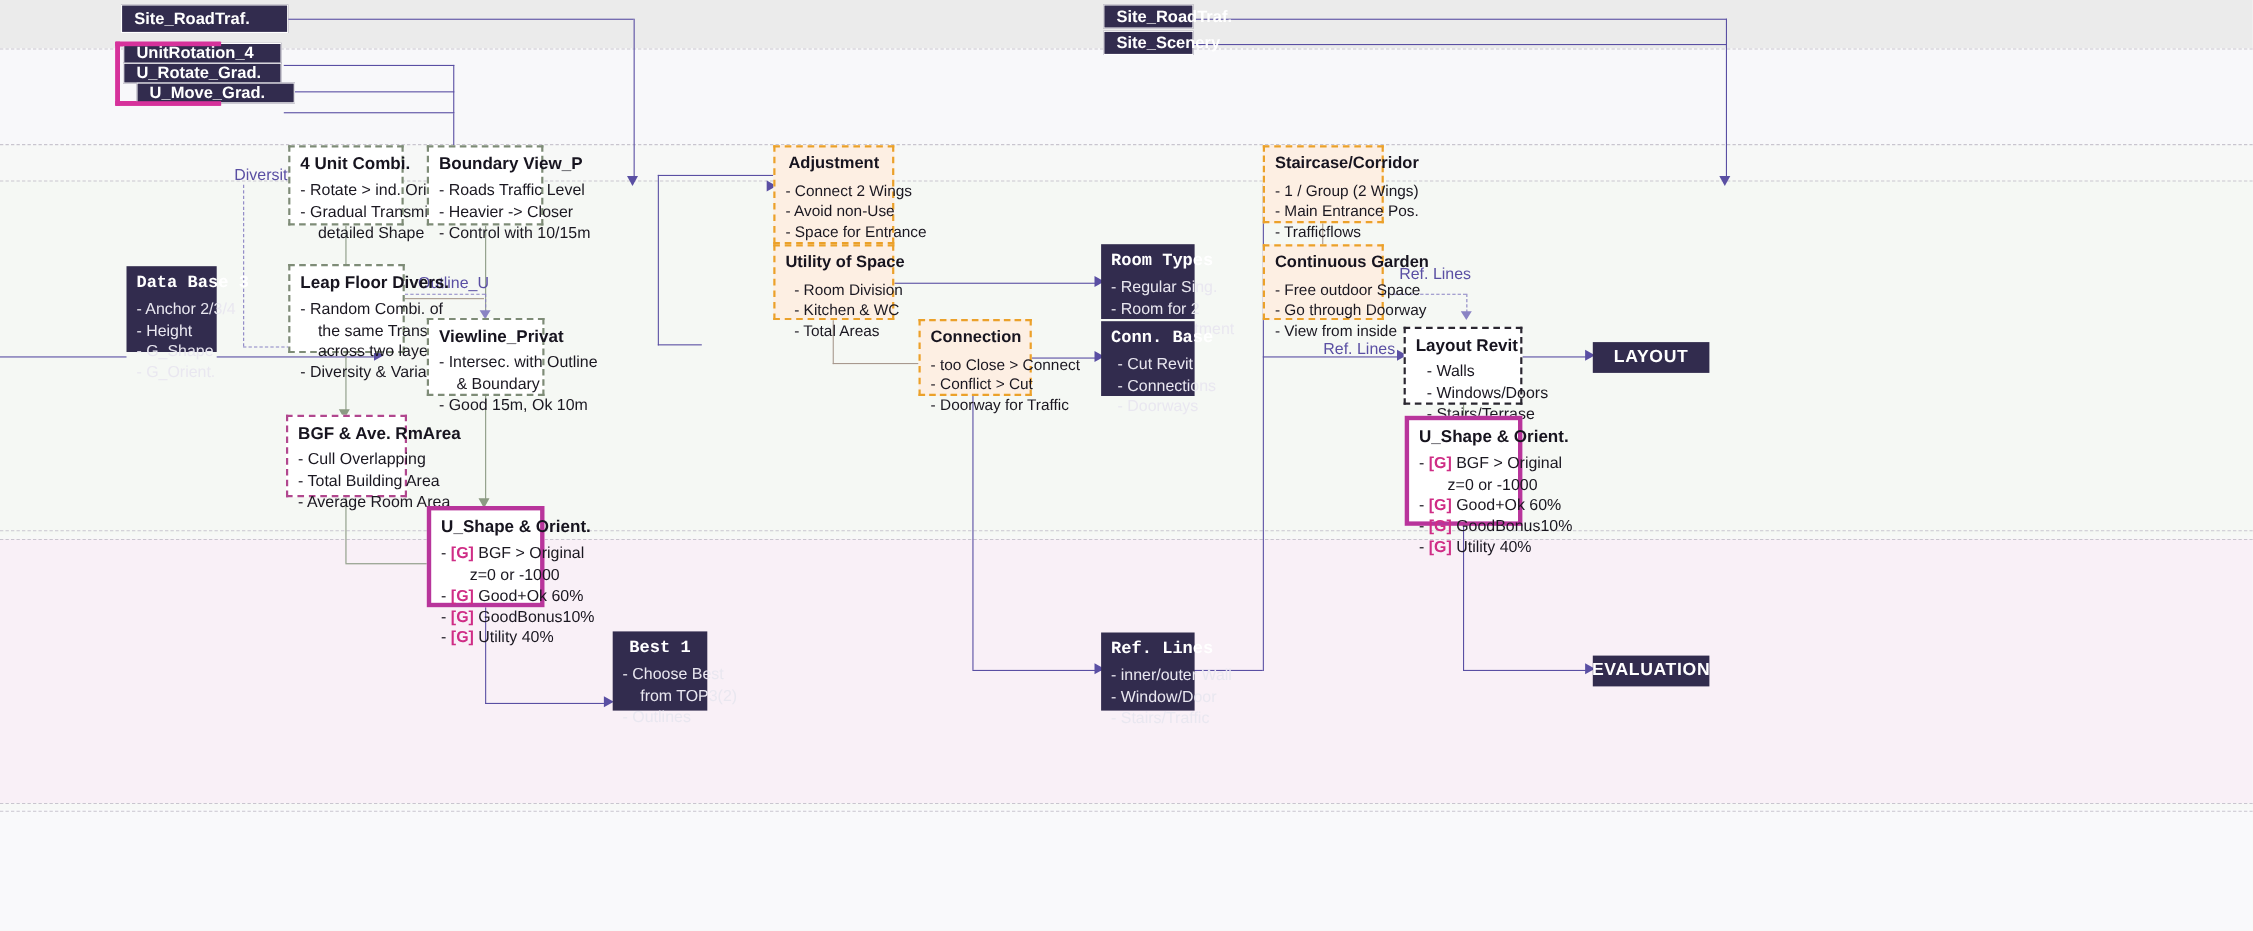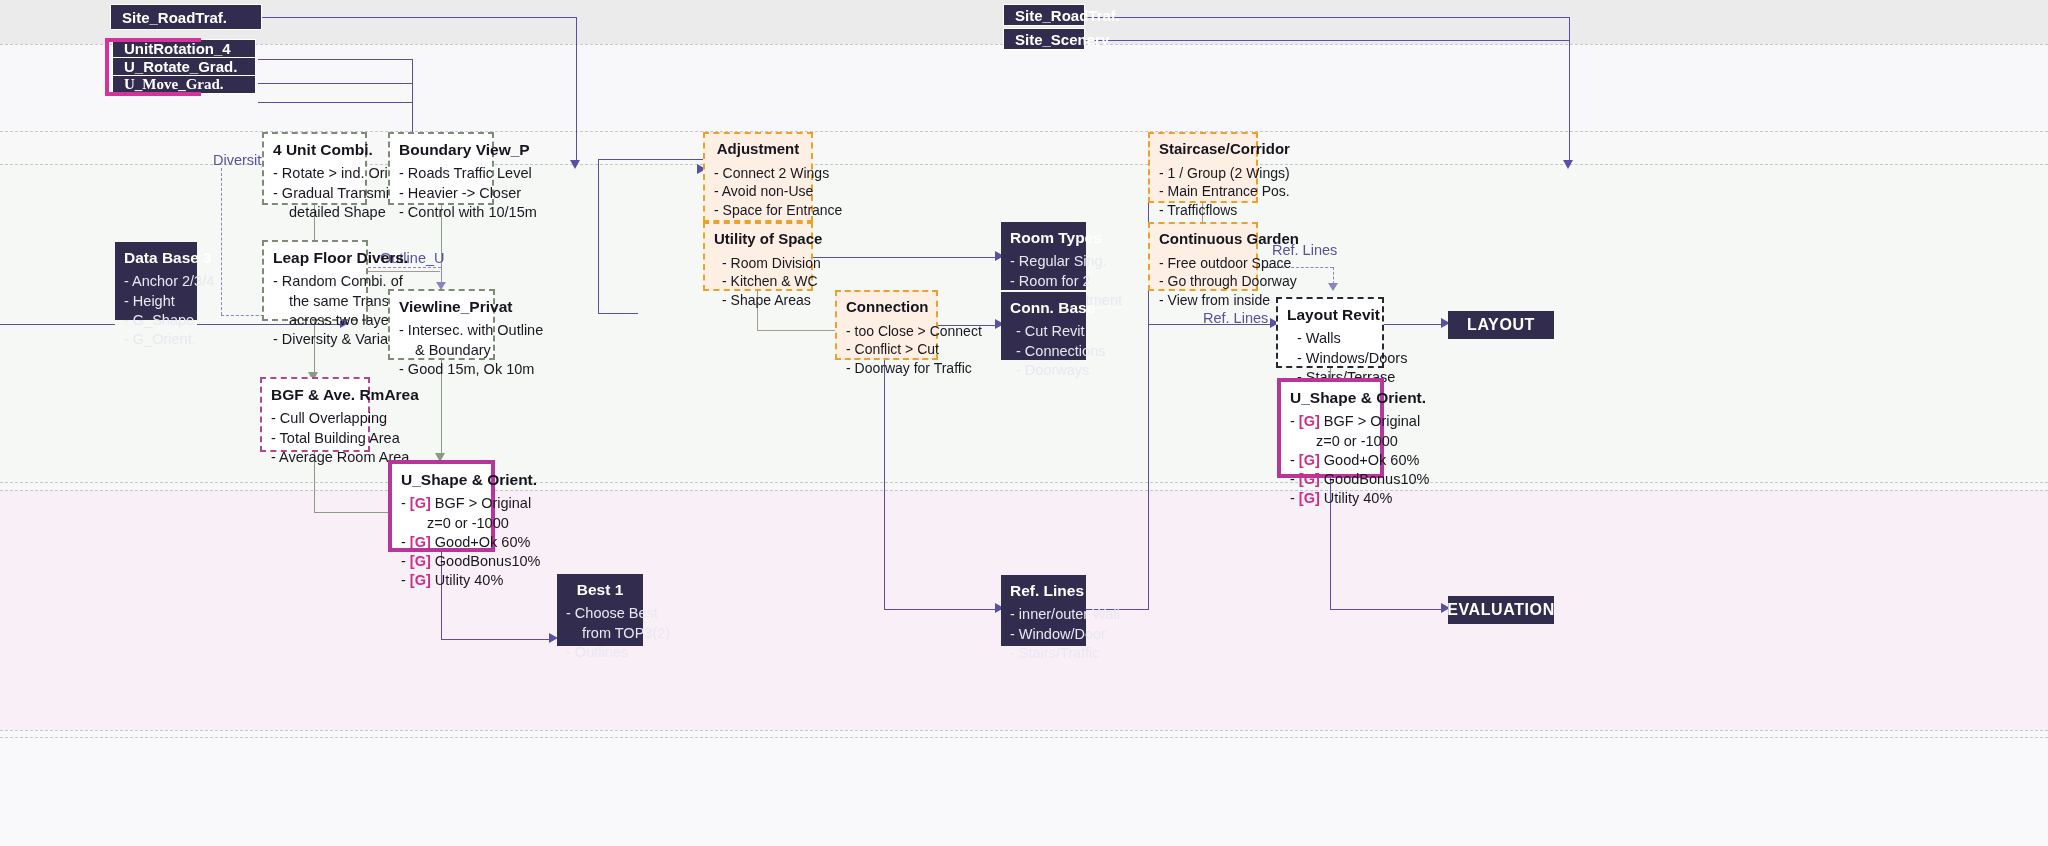--- a/index.html
+++ b/index.html
@@ -46,21 +46,21 @@
   
   .n-orange { border:2.5px dashed #eba12a; background:#fdefe3; }
   .n-orange .t { font-size:15px; }
   .n-orange li { font-size:14px; }
   
   .n-magenta-d { border:2px dashed #b1478e; background:#ffffff; }
   
   .n-magenta-s { border:4px solid #b8359b; background:#ffffff; }
   
   .n-dark { background:#322c4e; border:none; }
-  .n-dark .t { color:#ffffff; }
+  .n-dark .t { color:#ffffff;font-family:Liberation Mono, monospace; }
   .n-dark li { color:#e9e7f0; font-size:14.5px; }
   
   .n-black { border:2px dashed #2a2730; background:#ffffff; }
 
   
   .chip {
     position:absolute; background:#322c4e; color:#fff;
     font-size:15px; font-weight:bold;
     display:flex; align-items:center;
     padding:0 11px; white-space:nowrap;
@@ -216,21 +216,21 @@
 <div class="arrow ar-r" style="left:1441px; top:603px;"></div>
 
 <div class="chip" id="c0" style="left:110px; top:4px;  width:152px; height:26px;">Site_RoadTraf.</div>
 
 <div class="chip-frame" style="left:105px; top:38px; width:95px; height:58px;"></div>
 <div class="chip-frame" style="left:105px; top:38px; width:95px; height:58px; border:none;"></div>
 <div class="chip-frame" style="left:105px; top:38px; width:96px; height:58px; border:4px solid #d6329b; border-right:none;"></div>
 
 <div class="chip" id="c1" style="left:112px; top:39px; width:144px; height:19px;">UnitRotation_4</div>
 <div class="chip" id="c2" style="left:112px; top:57px; width:144px; height:19px;">U_Rotate_Grad.</div>
-<div class="chip" id="c3" style="left:112px; top:75px; width:144px; height:19px;font-family:Liberation Serif, serif;">U_Move_Grad.</div>
+<div class="chip" id="c3" style="left:124px; top:75px; width:144px; height:19px;">U_Move_Grad.</div>
 <div class="chip-frame" style="left:105px; top:38px; width:96px; height:58px; border:4px solid #d6329b; border-right:none; border-left:4px solid #d6329b;"></div>
 
 <div class="chip" id="c4" style="left:1003px; top:4px;  width:82px; height:22px;">Site_RoadTraf.</div>
 <div class="chip" id="c5" style="left:1003px; top:28px; width:82px; height:22px;">Site_Scenery</div>
 
 <div class="edgelabel" style="left:213px; top:152px;">Diversity</div>
 <div class="edgelabel" style="left:380px; top:250px;">Outline_U</div>
 <div class="edgelabel" style="left:1272px; top:242px;">Ref. Lines</div>
 <div class="edgelabel" style="left:1203px; top:310px;">Ref. Lines</div>
 
@@ -317,21 +317,21 @@
     <li>- Avoid non-Use</li>
     <li>- Space for Entrance</li>
   </ul>
 </div>
 
 <div class="node n-orange" style="left:703px; top:222px; width:110px; height:69px;">
   <div class="t">Utility of Space</div>
   <ul>
     <li class="ind" style="padding-left:8px;">- Room Division</li>
     <li class="ind" style="padding-left:8px;">- Kitchen &amp; WC</li>
-    <li class="ind" style="padding-left:8px;">- Shape Areas</li>
+    <li class="ind" style="padding-left:8px;">- Total Areas</li>
   </ul>
 </div>
 
 <div class="node n-orange" style="left:835px; top:290px; width:103px; height:70px;">
   <div class="t">Connection</div>
   <ul>
     <li>- too Close &gt; Connect</li>
     <li>- Conflict &gt; Cut</li>
     <li>- Doorway for Traffic</li>
   </ul>

